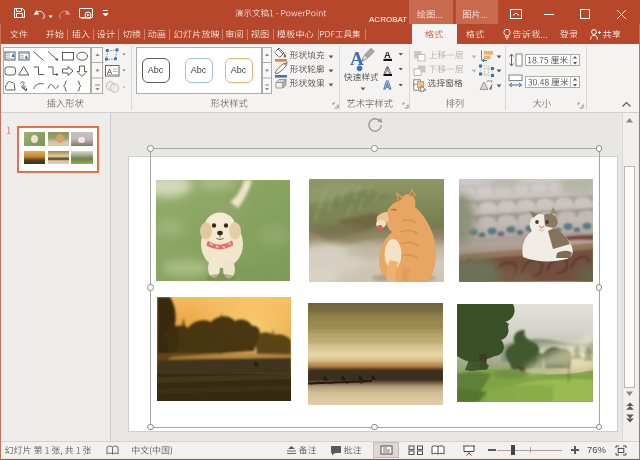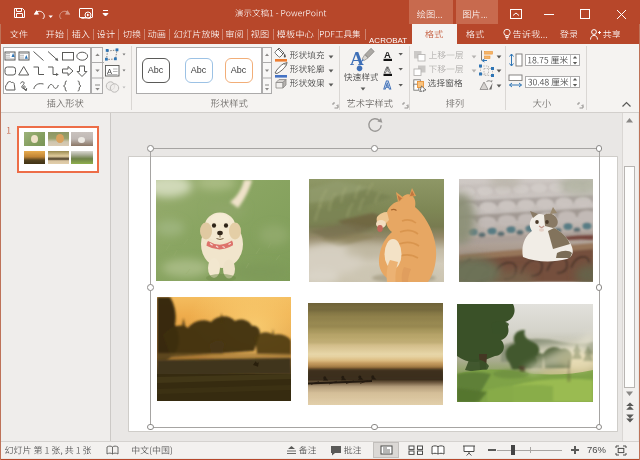--- a/index.html
+++ b/index.html
@@ -77,21 +77,21 @@
   </svg>
 <svg style="position:absolute;left:277.0px;top:29.8px;" width="36.5" height="8.5" viewBox="36 -837 3926 915">
     <path fill="#fff" d="M356 -749H943V-697H356ZM335 -201H940V-150H335ZM513 -836H570V-615H513ZM736 -836H794V-615H736ZM458 -422V-340H831V-422ZM458 -548V-468H831V-548ZM402 -595H889V-293H402ZM611 -302H669Q661 -228 643 -168Q625 -108 590 -60Q554 -13 494 21Q435 55 342 77Q339 67 329 52Q319 38 310 30Q397 10 452 -20Q507 -49 540 -90Q572 -131 588 -184Q604 -237 611 -302ZM683 -185Q715 -103 788 -48Q860 6 962 27Q956 33 948 42Q941 51 935 60Q929 69 924 77Q817 48 742 -15Q667 -78 632 -173ZM53 -641H348V-586H53ZM183 -837H241V75H183ZM186 -609 226 -597Q215 -537 198 -472Q182 -407 162 -344Q141 -282 118 -228Q95 -174 71 -136Q67 -144 61 -154Q55 -165 48 -175Q42 -185 36 -191Q60 -226 82 -274Q105 -323 125 -380Q145 -437 160 -496Q176 -555 186 -609ZM238 -547Q246 -535 264 -507Q281 -479 300 -446Q320 -412 336 -384Q352 -355 359 -343L320 -298Q312 -317 297 -348Q282 -380 264 -414Q247 -449 231 -478Q215 -507 206 -522ZM1062 -641H1387V-586H1062ZM1207 -837H1263V75H1207ZM1206 -609 1241 -596Q1229 -535 1210 -470Q1192 -405 1169 -342Q1146 -280 1120 -226Q1095 -173 1069 -136Q1066 -144 1060 -154Q1055 -165 1048 -175Q1042 -185 1036 -191Q1063 -224 1088 -272Q1113 -321 1136 -378Q1159 -435 1177 -494Q1195 -554 1206 -609ZM1258 -555Q1266 -545 1284 -520Q1301 -494 1320 -464Q1340 -434 1357 -408Q1374 -383 1381 -371L1343 -324Q1335 -341 1320 -370Q1306 -400 1288 -432Q1271 -463 1256 -490Q1240 -517 1230 -531ZM1430 -736H1489V-490Q1489 -428 1484 -355Q1479 -282 1466 -206Q1452 -129 1426 -56Q1400 17 1357 78Q1352 73 1343 66Q1334 60 1325 54Q1316 48 1309 45Q1350 -14 1374 -82Q1399 -151 1411 -223Q1423 -295 1426 -364Q1430 -432 1430 -491ZM1459 -535H1867V-479H1459ZM1846 -535H1857L1867 -537L1905 -525Q1875 -364 1812 -246Q1749 -129 1662 -50Q1576 30 1473 77Q1469 69 1462 60Q1456 52 1450 43Q1443 34 1436 28Q1532 -12 1615 -86Q1698 -160 1758 -270Q1819 -379 1846 -522ZM1576 -502Q1606 -381 1658 -275Q1709 -169 1785 -91Q1861 -13 1962 27Q1955 33 1948 42Q1940 51 1933 60Q1926 70 1921 78Q1818 32 1740 -52Q1663 -135 1610 -247Q1558 -359 1527 -491ZM1881 -813 1921 -766Q1879 -748 1822 -735Q1765 -722 1701 -712Q1637 -702 1572 -696Q1507 -690 1447 -686Q1446 -697 1441 -712Q1436 -726 1430 -736Q1489 -741 1552 -748Q1616 -754 1678 -764Q1739 -773 1792 -786Q1844 -798 1881 -813ZM2099 -656H2898V-197H2837V-598H2158V-192H2099ZM2131 -315H2874V-256H2131ZM2466 -837H2528V75H2466ZM3295 -560H3357V-54Q3357 -19 3370 -8Q3384 2 3429 2Q3440 2 3468 2Q3496 2 3530 2Q3564 2 3594 2Q3625 2 3639 2Q3672 2 3688 -14Q3705 -31 3712 -78Q3718 -125 3722 -213Q3730 -208 3740 -202Q3749 -197 3760 -193Q3771 -189 3779 -186Q3774 -91 3762 -38Q3750 16 3722 38Q3695 59 3640 59Q3633 59 3611 59Q3589 59 3560 59Q3532 59 3504 59Q3475 59 3454 59Q3433 59 3426 59Q3376 59 3348 50Q3319 40 3307 15Q3295 -10 3295 -54ZM3143 -480 3199 -468Q3192 -411 3178 -341Q3164 -271 3146 -202Q3128 -133 3106 -80L3047 -106Q3070 -157 3089 -222Q3108 -288 3122 -356Q3135 -423 3143 -480ZM3770 -483 3825 -503Q3854 -444 3882 -376Q3909 -307 3930 -242Q3951 -177 3962 -125L3903 -103Q3893 -154 3872 -220Q3852 -286 3826 -355Q3799 -424 3770 -483ZM3347 -757 3387 -794Q3434 -762 3486 -722Q3537 -681 3582 -641Q3628 -601 3656 -569L3614 -525Q3587 -557 3542 -598Q3497 -639 3446 -681Q3395 -723 3347 -757Z"></path>
   </svg>
 <svg style="position:absolute;left:320.0px;top:30.4px;" width="40.4" height="7.9" viewBox="104 -839 4700 917">
     <path fill="#fff" d="M104 0V-731H301Q384 -731 444 -710Q505 -690 538 -644Q571 -599 571 -521Q571 -447 538 -398Q505 -349 446 -325Q386 -301 305 -301H177V0ZM177 -362H293Q396 -362 446 -400Q497 -437 497 -521Q497 -606 445 -638Q393 -670 289 -670H177ZM725 0V-731H901Q1014 -731 1090 -688Q1165 -644 1202 -563Q1240 -482 1240 -368Q1240 -254 1202 -172Q1165 -89 1090 -44Q1015 0 904 0ZM798 -61H894Q986 -61 1046 -98Q1106 -136 1135 -206Q1164 -275 1164 -368Q1164 -462 1135 -530Q1106 -597 1046 -634Q986 -670 894 -670H798ZM1403 0V-731H1813V-668H1476V-401H1761V-339H1476V0ZM1944 -721H2739V-660H1944ZM1893 -62H2787V-3H1893ZM2305 -692H2370V-37H2305ZM3453 -91 3491 -134Q3547 -108 3603 -78Q3659 -49 3710 -20Q3760 8 3797 32L3750 78Q3715 52 3666 24Q3618 -5 3563 -35Q3508 -65 3453 -91ZM2893 -201H3787V-146H2893ZM3076 -640H3606V-592H3076ZM3076 -496H3606V-449H3076ZM3076 -351H3606V-303H3076ZM3172 -131 3230 -95Q3191 -64 3139 -32Q3087 0 3032 28Q2978 56 2927 77Q2919 68 2906 55Q2894 42 2883 33Q2934 13 2989 -14Q3044 -42 3092 -72Q3141 -103 3172 -131ZM3054 -788H3639V-174H3580V-737H3111V-174H3054ZM3894 -224H4784V-172H3894ZM4058 -601H4681V-556H4058ZM4058 -481H4684V-435H4058ZM4332 -691H4389V-330H4332ZM4307 -297H4367V76H4307ZM4289 -209 4336 -184Q4299 -145 4250 -108Q4200 -71 4142 -38Q4085 -5 4026 21Q3968 47 3913 64Q3906 52 3894 37Q3883 22 3873 14Q3928 -2 3987 -25Q4046 -48 4102 -78Q4158 -107 4206 -140Q4255 -174 4289 -209ZM4386 -209Q4420 -174 4468 -142Q4516 -109 4572 -81Q4629 -53 4688 -31Q4748 -9 4804 5Q4798 11 4790 20Q4783 29 4776 38Q4770 47 4765 55Q4710 39 4650 14Q4590 -11 4532 -42Q4475 -73 4425 -109Q4375 -145 4338 -184ZM4106 -838 4168 -827Q4127 -751 4064 -667Q4002 -583 3917 -512Q3912 -519 3904 -526Q3896 -533 3888 -540Q3879 -546 3872 -550Q3927 -593 3972 -643Q4017 -693 4051 -744Q4085 -795 4106 -838ZM4307 -824 4360 -839Q4379 -811 4398 -776Q4416 -742 4424 -718L4368 -699Q4360 -724 4343 -760Q4326 -795 4307 -824ZM4036 -357H4756V-308H4036ZM4075 -727H4720V-676H4075V-275H4016V-686L4056 -727Z"></path>
   </svg>
 <svg style="position:absolute;left:466.0px;top:29.8px;" width="18.0" height="8.5" viewBox="30 -838 1934 917">
     <path fill="#fff" d="M550 -728H839V-675H550ZM464 -287H880V74H822V-235H520V78H464ZM489 -23H853V30H489ZM586 -838 643 -823Q617 -757 580 -696Q544 -634 501 -582Q458 -530 413 -490Q408 -496 400 -503Q391 -510 382 -518Q372 -526 365 -530Q435 -585 492 -666Q550 -747 586 -838ZM822 -728H833L844 -731L881 -713Q849 -621 796 -546Q742 -470 674 -410Q606 -351 530 -308Q454 -264 376 -236Q371 -248 361 -262Q351 -277 341 -285Q416 -308 489 -348Q562 -389 628 -444Q693 -499 743 -568Q793 -637 822 -718ZM541 -682Q572 -611 631 -538Q690 -464 776 -404Q862 -343 974 -308Q968 -302 961 -294Q954 -285 948 -276Q942 -266 937 -259Q825 -298 738 -362Q651 -426 592 -502Q532 -578 498 -651ZM54 -620H403V-563H54ZM211 -837H267V75H211ZM208 -586 248 -573Q235 -513 216 -448Q196 -384 172 -322Q147 -260 120 -207Q92 -154 64 -116Q59 -128 49 -143Q39 -158 30 -168Q58 -202 84 -250Q111 -298 134 -355Q158 -412 177 -471Q196 -530 208 -586ZM263 -515Q272 -506 291 -484Q310 -461 332 -434Q353 -408 372 -386Q390 -363 397 -352L359 -306Q350 -321 333 -346Q316 -372 296 -400Q277 -427 260 -451Q242 -475 231 -488ZM1708 -793 1748 -828Q1775 -810 1804 -788Q1833 -765 1858 -743Q1883 -721 1898 -703L1857 -664Q1841 -683 1816 -706Q1792 -728 1764 -752Q1735 -775 1708 -793ZM1056 -644H1945V-586H1056ZM1090 -425H1535V-367H1090ZM1280 -395H1339V-32H1280ZM1062 -12Q1122 -25 1204 -42Q1285 -60 1378 -80Q1471 -101 1563 -122L1568 -68Q1482 -47 1394 -26Q1307 -6 1227 13Q1147 32 1082 46ZM1572 -832H1636Q1635 -688 1646 -560Q1657 -431 1676 -326Q1696 -220 1724 -143Q1753 -66 1788 -24Q1823 17 1862 17Q1885 17 1896 -28Q1906 -73 1910 -175Q1920 -166 1936 -156Q1951 -147 1964 -143Q1958 -59 1946 -10Q1935 38 1914 58Q1893 79 1857 79Q1809 79 1769 46Q1729 13 1698 -48Q1667 -109 1644 -192Q1621 -276 1606 -378Q1590 -479 1582 -594Q1574 -710 1572 -832Z"></path>
   </svg>
-<div class="abs" style="left:369px;top:33px;color:#fff;font-size:7.9px;letter-spacing:0.1px;line-height:16px">ACROBAT</div>
+<div class="abs" style="left:369px;top:12px;color:#fff;font-size:7.9px;letter-spacing:0.1px;line-height:16px">ACROBAT</div>
 <div class="abs" style="left:67px;top:29px;width:1px;height:11px;background:rgba(255,255,255,0.32)"></div>
 <div class="abs" style="left:92.5px;top:29px;width:1px;height:11px;background:rgba(255,255,255,0.32)"></div>
 <div class="abs" style="left:118px;top:29px;width:1px;height:11px;background:rgba(255,255,255,0.32)"></div>
 <div class="abs" style="left:143.7px;top:29px;width:1px;height:11px;background:rgba(255,255,255,0.32)"></div>
 <div class="abs" style="left:169.3px;top:29px;width:1px;height:11px;background:rgba(255,255,255,0.32)"></div>
 <div class="abs" style="left:221.8px;top:29px;width:1px;height:11px;background:rgba(255,255,255,0.32)"></div>
 <div class="abs" style="left:247.4px;top:29px;width:1px;height:11px;background:rgba(255,255,255,0.32)"></div>
 <div class="abs" style="left:272.8px;top:29px;width:1px;height:11px;background:rgba(255,255,255,0.32)"></div>
 <div class="abs" style="left:317.5px;top:29px;width:1px;height:11px;background:rgba(255,255,255,0.32)"></div>
 <div class="abs" style="left:364.5px;top:29px;width:1px;height:11px;background:rgba(255,255,255,0.32)"></div>

